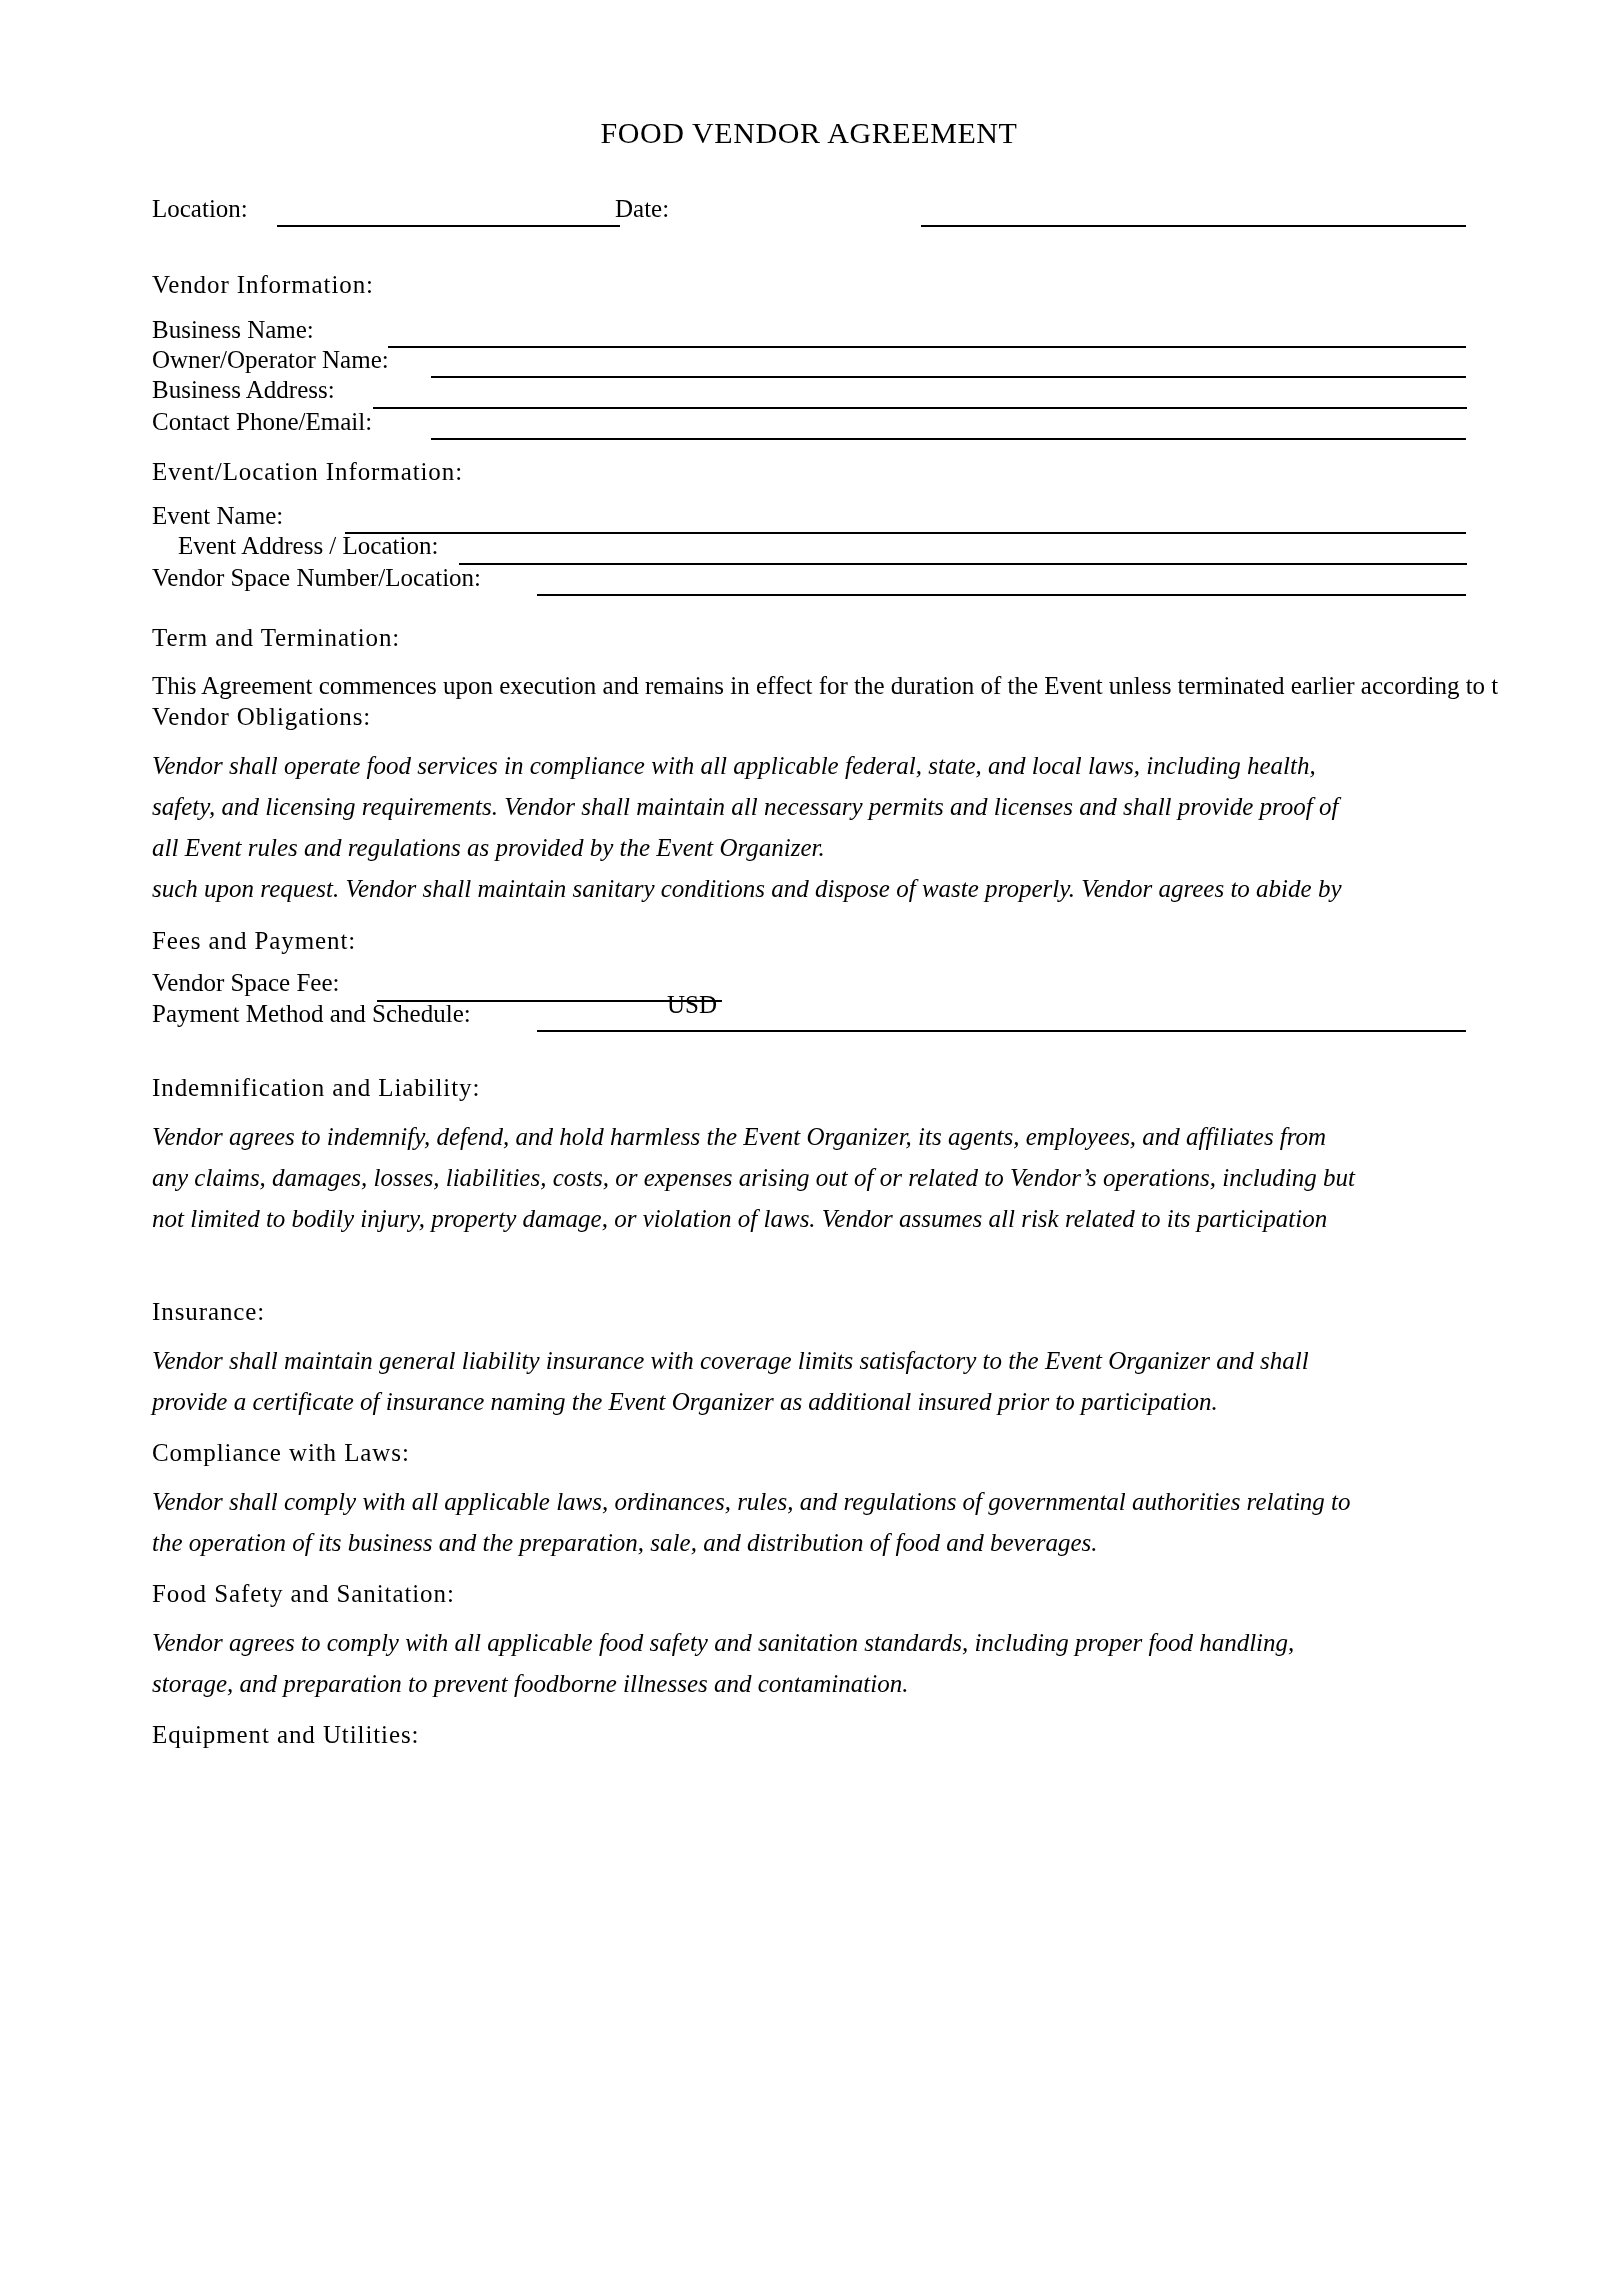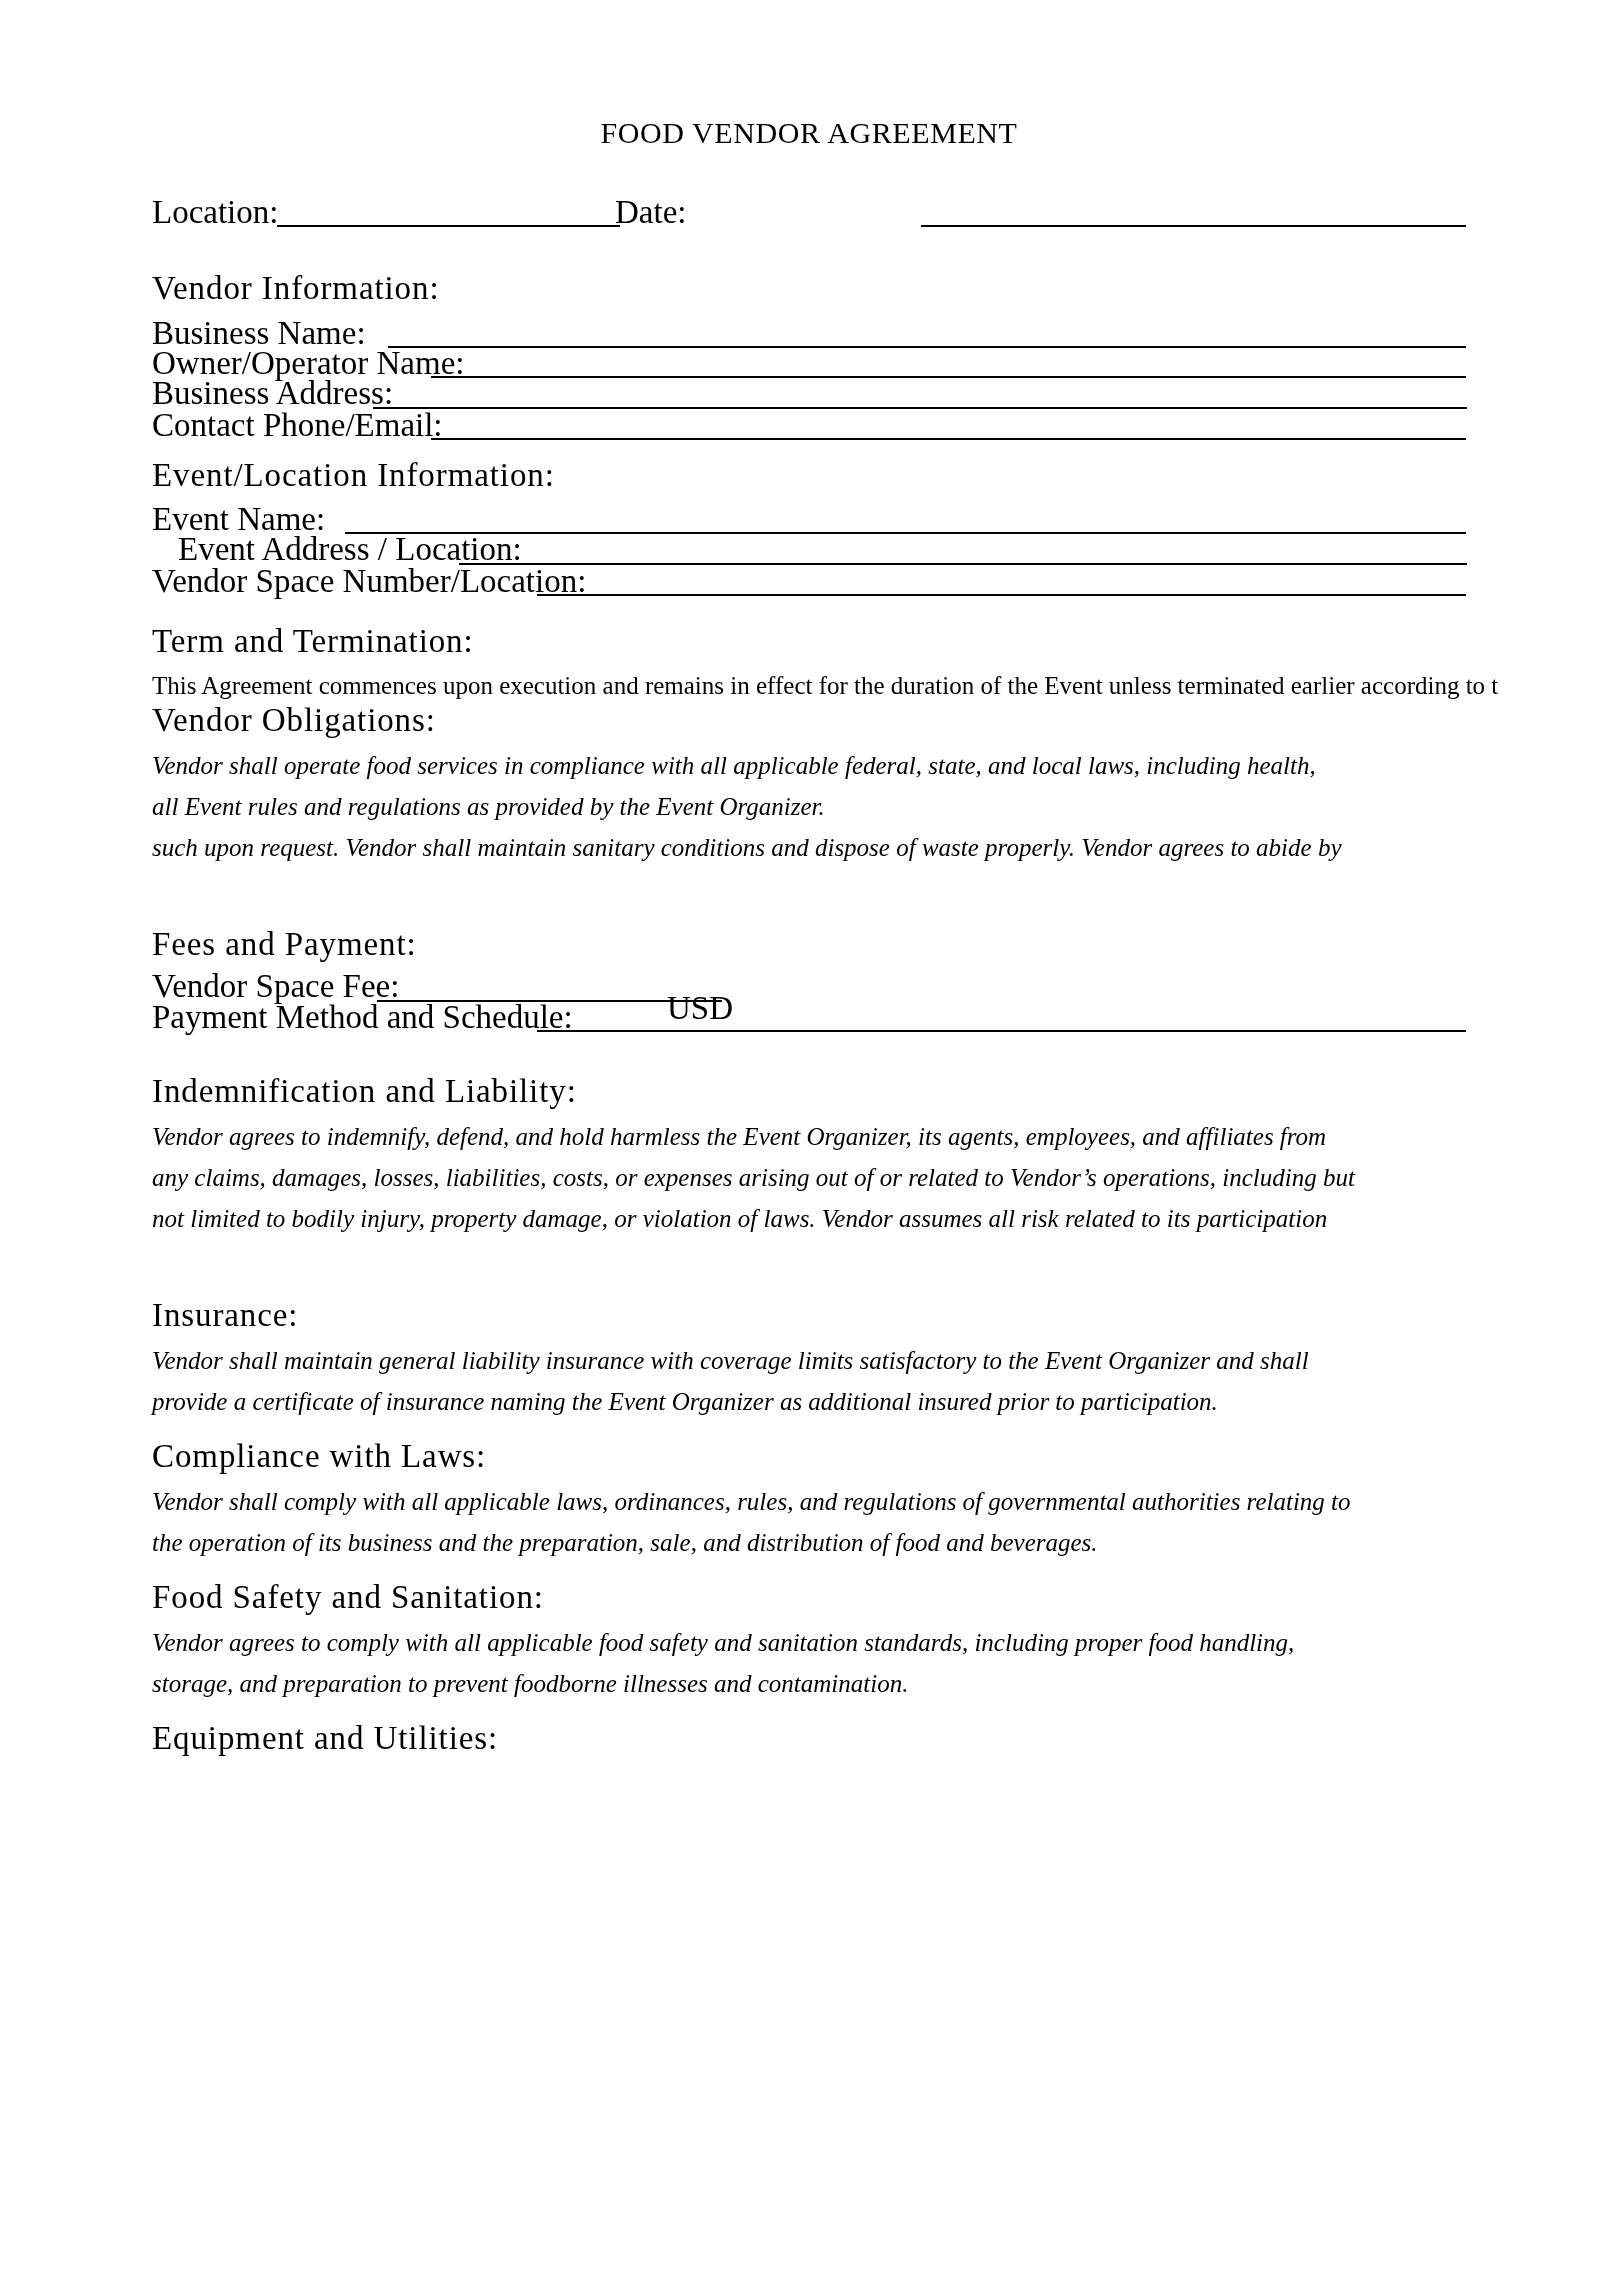--- a/index.html
+++ b/index.html
@@ -34,21 +34,21 @@
     width: 1314px;
     text-align: center;
     font-size: 30px;
     letter-spacing: 0.6px;
     white-space: nowrap;
   }
   
   .t {
     position: absolute;
     white-space: nowrap;
-    font-size: 33px;
+    font-size: 25px;
     line-height: 1.0;
   }
   .heading {
     letter-spacing: 0.9px;
   }
   
   .rule {
     position: absolute;
     height: 0;
     border-bottom: 2.9px solid #000000;
@@ -110,20 +110,21 @@
 
     <div class="t" style="left:0px; top:565px;">Vendor Space Number/Location:</div>
     <div class="rule" style="left:385px; top:594px; width:929px;"></div>
 
     <div class="t heading" style="left:0px; top:625px;">Term and Termination:</div>
     <div class="overflow-line" style="left:0px; top:665px;">This Agreement commences upon execution and remains in effect for the duration of the Event unless terminated earlier according to t</div>
 
     <div class="t heading" style="left:0px; top:704px;">Vendor Obligations:</div>
     <div class="para" style="left:0px; top:745px;">
       <span class="ln">Vendor shall operate food services in compliance with all applicable federal, state, and local laws, including health,</span>
+      <span class="ln">safety, and licensing requirements. Vendor shall maintain all necessary permits and licenses and shall provide proof of</span>
       <span class="ln">all Event rules and regulations as provided by the Event Organizer.</span>
       <span class="ln">such upon request. Vendor shall maintain sanitary conditions and dispose of waste properly. Vendor agrees to abide by</span>
     </div>
 
     <div class="t heading" style="left:0px; top:928px;">Fees and Payment:</div>
 
     <div class="t" style="left:0px; top:970px;">Vendor Space Fee:</div>
     <div class="rule" style="left:225px; top:1000px; width:345px;"></div>
     <div class="t" style="left:515px; top:970px;margin-top:22px;">USD</div>
 

